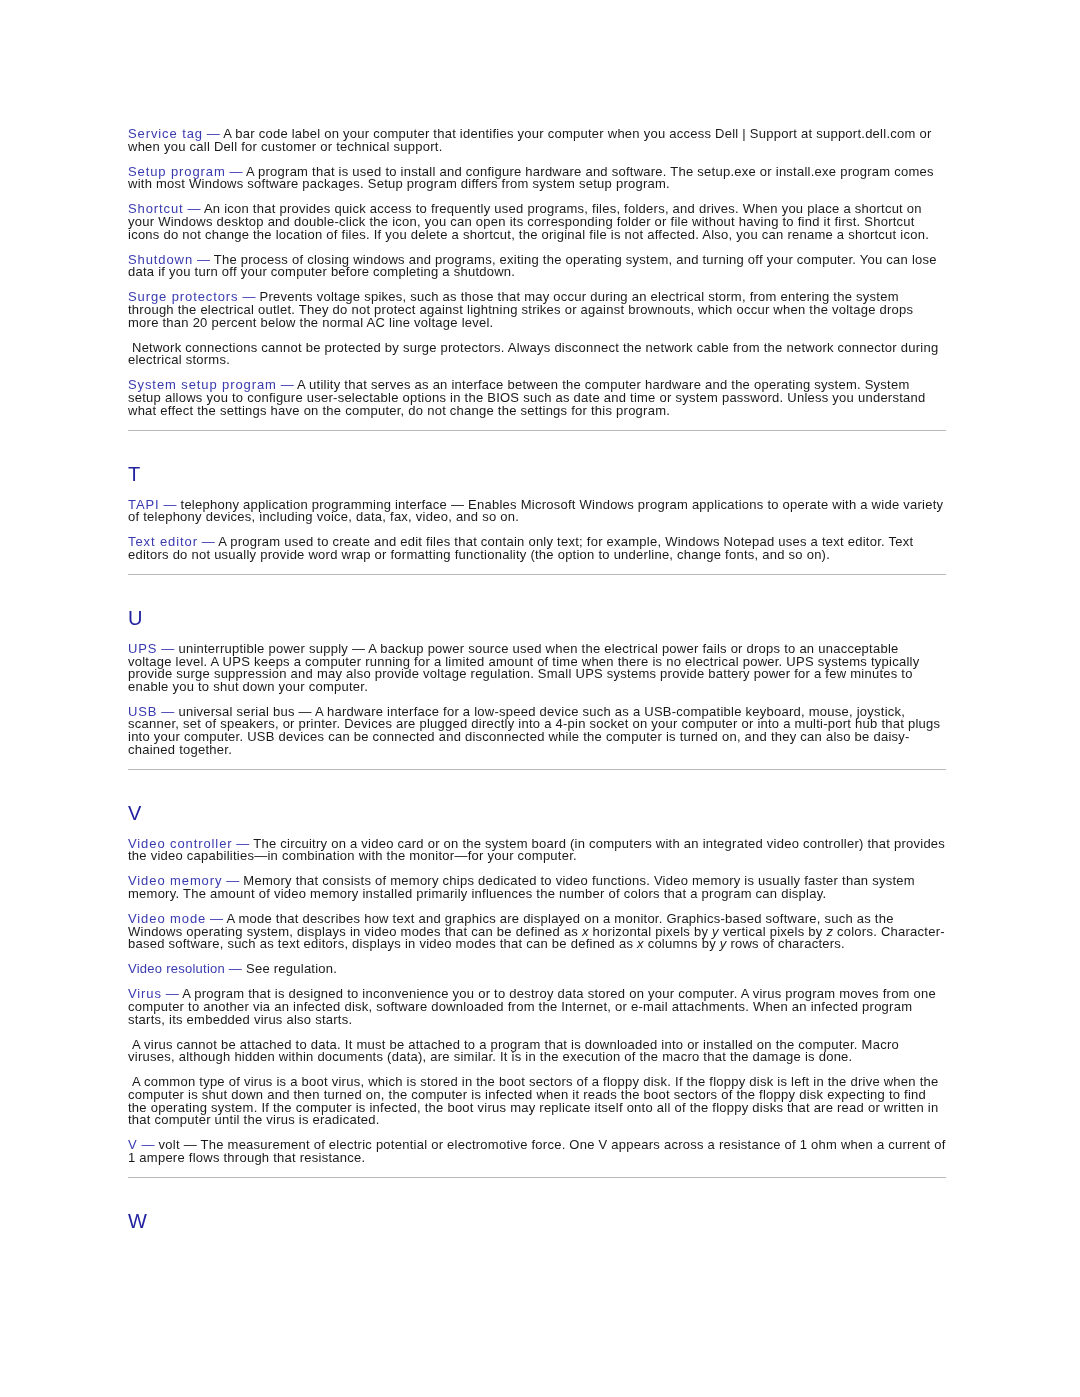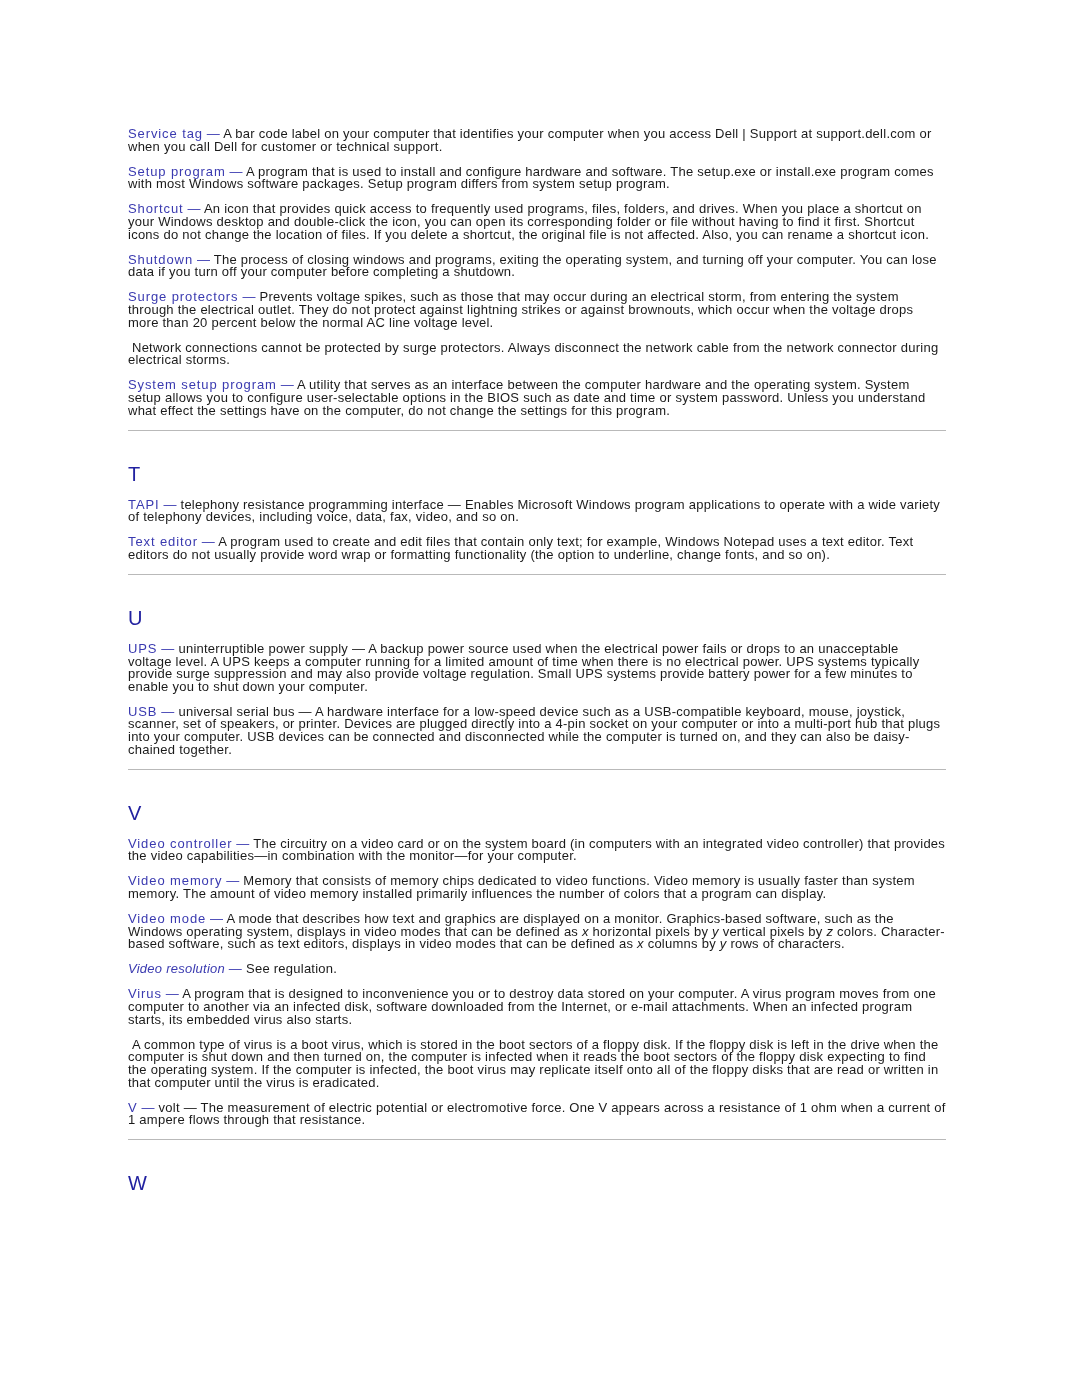--- a/index.html
+++ b/index.html
@@ -30,21 +30,20 @@
     margin: 0 0 12.5px 0;
     color: #1a1a1a;
   }
   .entry .term {
     color: #3a3ab0;
     letter-spacing: 0.9px;
   }
   .entry .term-plain {
     color: #3a3ab0;
     letter-spacing: 0.25px;
-    font-style: italic;
   }
   .entry .dash {
     color: #3a3ab0;
   }
   .entry em, .entry .var {
     font-style: italic;
   }
   .para {
     font-size: 13px;
     line-height: 12.6px;
@@ -105,21 +104,21 @@
   <p class="entry">
     <span class="term">System setup program</span><span class="dash"> — </span><span>A utility that serves as an interface between the computer hardware and the operating system. System setup allows you to configure user-selectable options in the BIOS such as date and time or system password. Unless you understand what effect the settings have on the computer, do not change the settings for this program.</span>
   </p>
 
   <hr class="rule">
   <div class="spacer-after-rule"></div>
 
   <h2 class="section-letter">T</h2>
 
   <p class="entry">
-    <span class="term">TAPI</span><span class="dash"> — </span><span>telephony resistance programming interface</span><span> — </span><span>Enables Microsoft Windows program applications to operate with a wide variety of telephony devices, including voice, data, fax, video, and so on.</span>
+    <span class="term">TAPI</span><span class="dash"> — </span><span>telephony application programming interface</span><span> — </span><span>Enables Microsoft Windows program applications to operate with a wide variety of telephony devices, including voice, data, fax, video, and so on.</span>
   </p>
 
   <p class="entry">
     <span class="term">Text editor</span><span class="dash"> — </span><span>A program used to create and edit files that contain only text; for example, Windows Notepad uses a text editor. Text editors do not usually provide word wrap or formatting functionality (the option to underline, change fonts, and so on).</span>
   </p>
 
   <hr class="rule">
   <div class="spacer-after-rule"></div>
 
   <h2 class="section-letter">U</h2>
@@ -150,20 +149,21 @@
   </p>
 
   <p class="entry">
     <span class="term-plain">Video resolution</span><span class="dash"> — </span><span>See regulation.</span>
   </p>
 
   <p class="entry">
     <span class="term">Virus</span><span class="dash"> — </span><span>A program that is designed to inconvenience you or to destroy data stored on your computer. A virus program moves from one computer to another via an infected disk, software downloaded from the Internet, or e-mail attachments. When an infected program starts, its embedded virus also starts.</span>
   </p>
 
+  <p class="para indented"> A virus cannot be attached to data. It must be attached to a program that is downloaded into or installed on the computer. Macro viruses, although hidden within documents (data), are similar. It is in the execution of the macro that the damage is done.</p>
 
   <p class="para indented"> A common type of virus is a boot virus, which is stored in the boot sectors of a floppy disk. If the floppy disk is left in the drive when the computer is shut down and then turned on, the computer is infected when it reads the boot sectors of the floppy disk expecting to find the operating system. If the computer is infected, the boot virus may replicate itself onto all of the floppy disks that are read or written in that computer until the virus is eradicated.</p>
 
   <p class="entry">
     <span class="term">V</span><span class="dash"> — </span><span>volt</span><span> — </span><span>The measurement of electric potential or electromotive force. One V appears across a resistance of 1 ohm when a current of 1 ampere flows through that resistance.</span>
   </p>
 
   <hr class="rule">
   <div class="spacer-after-rule"></div>
 

